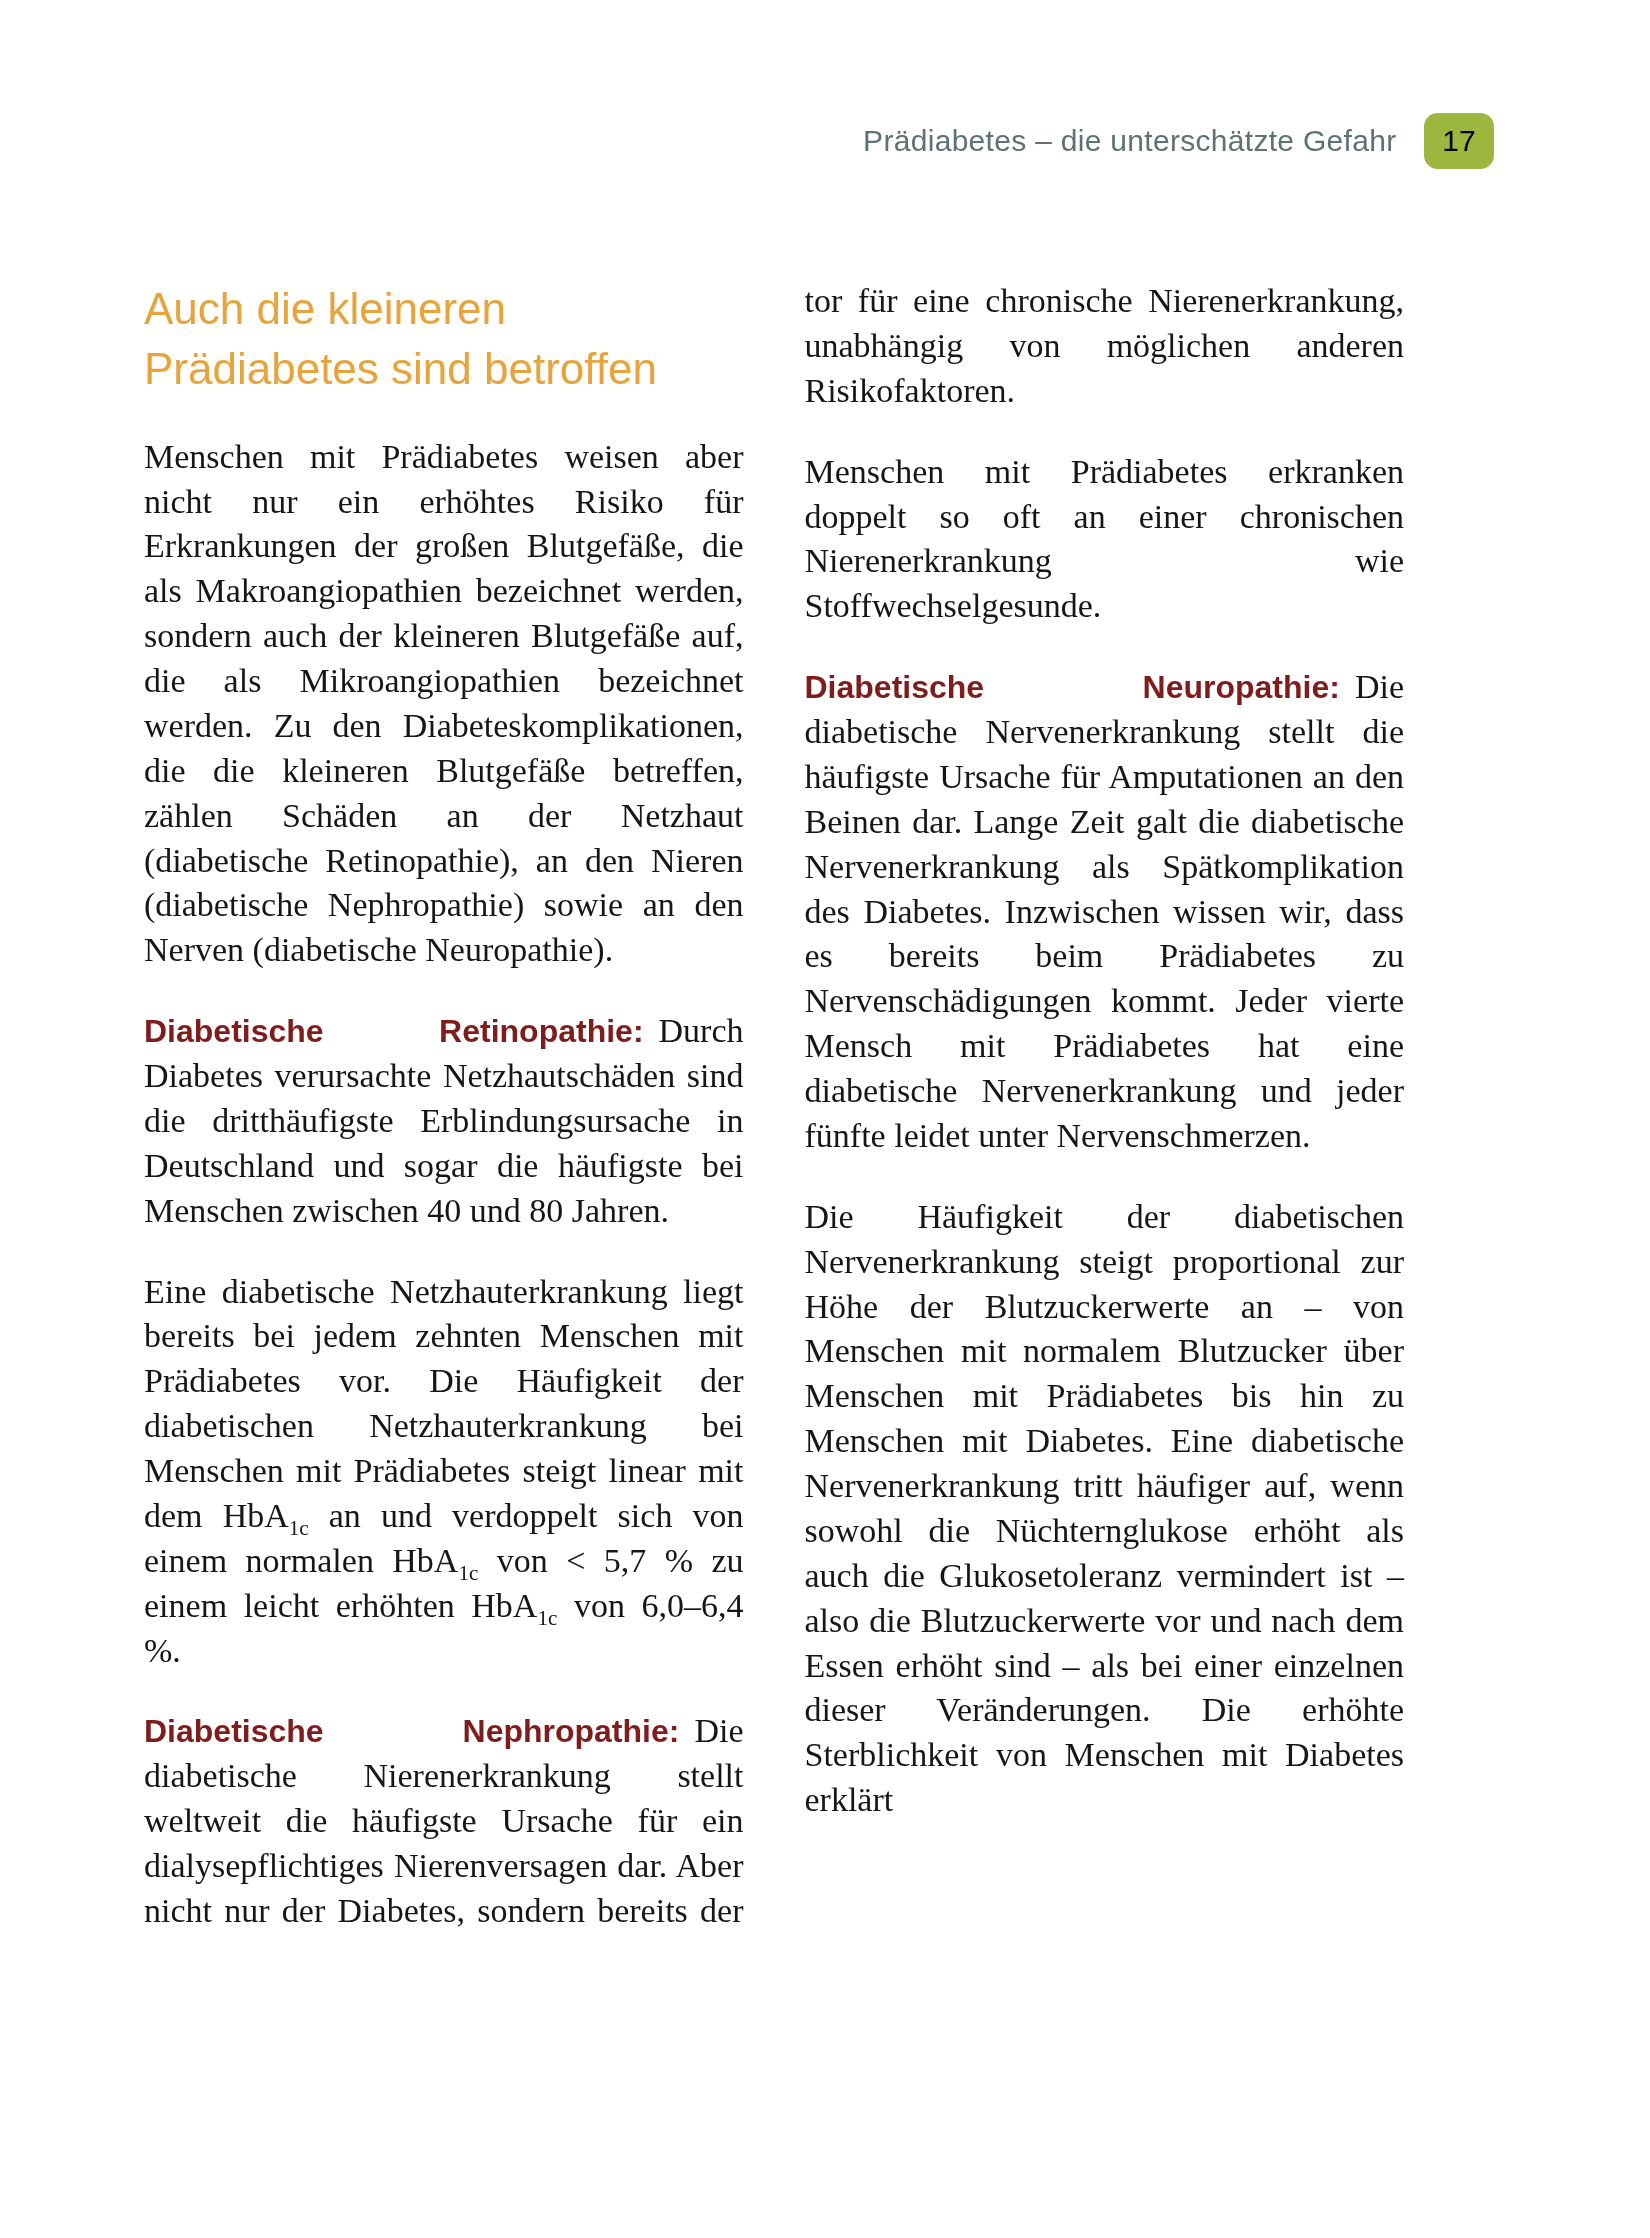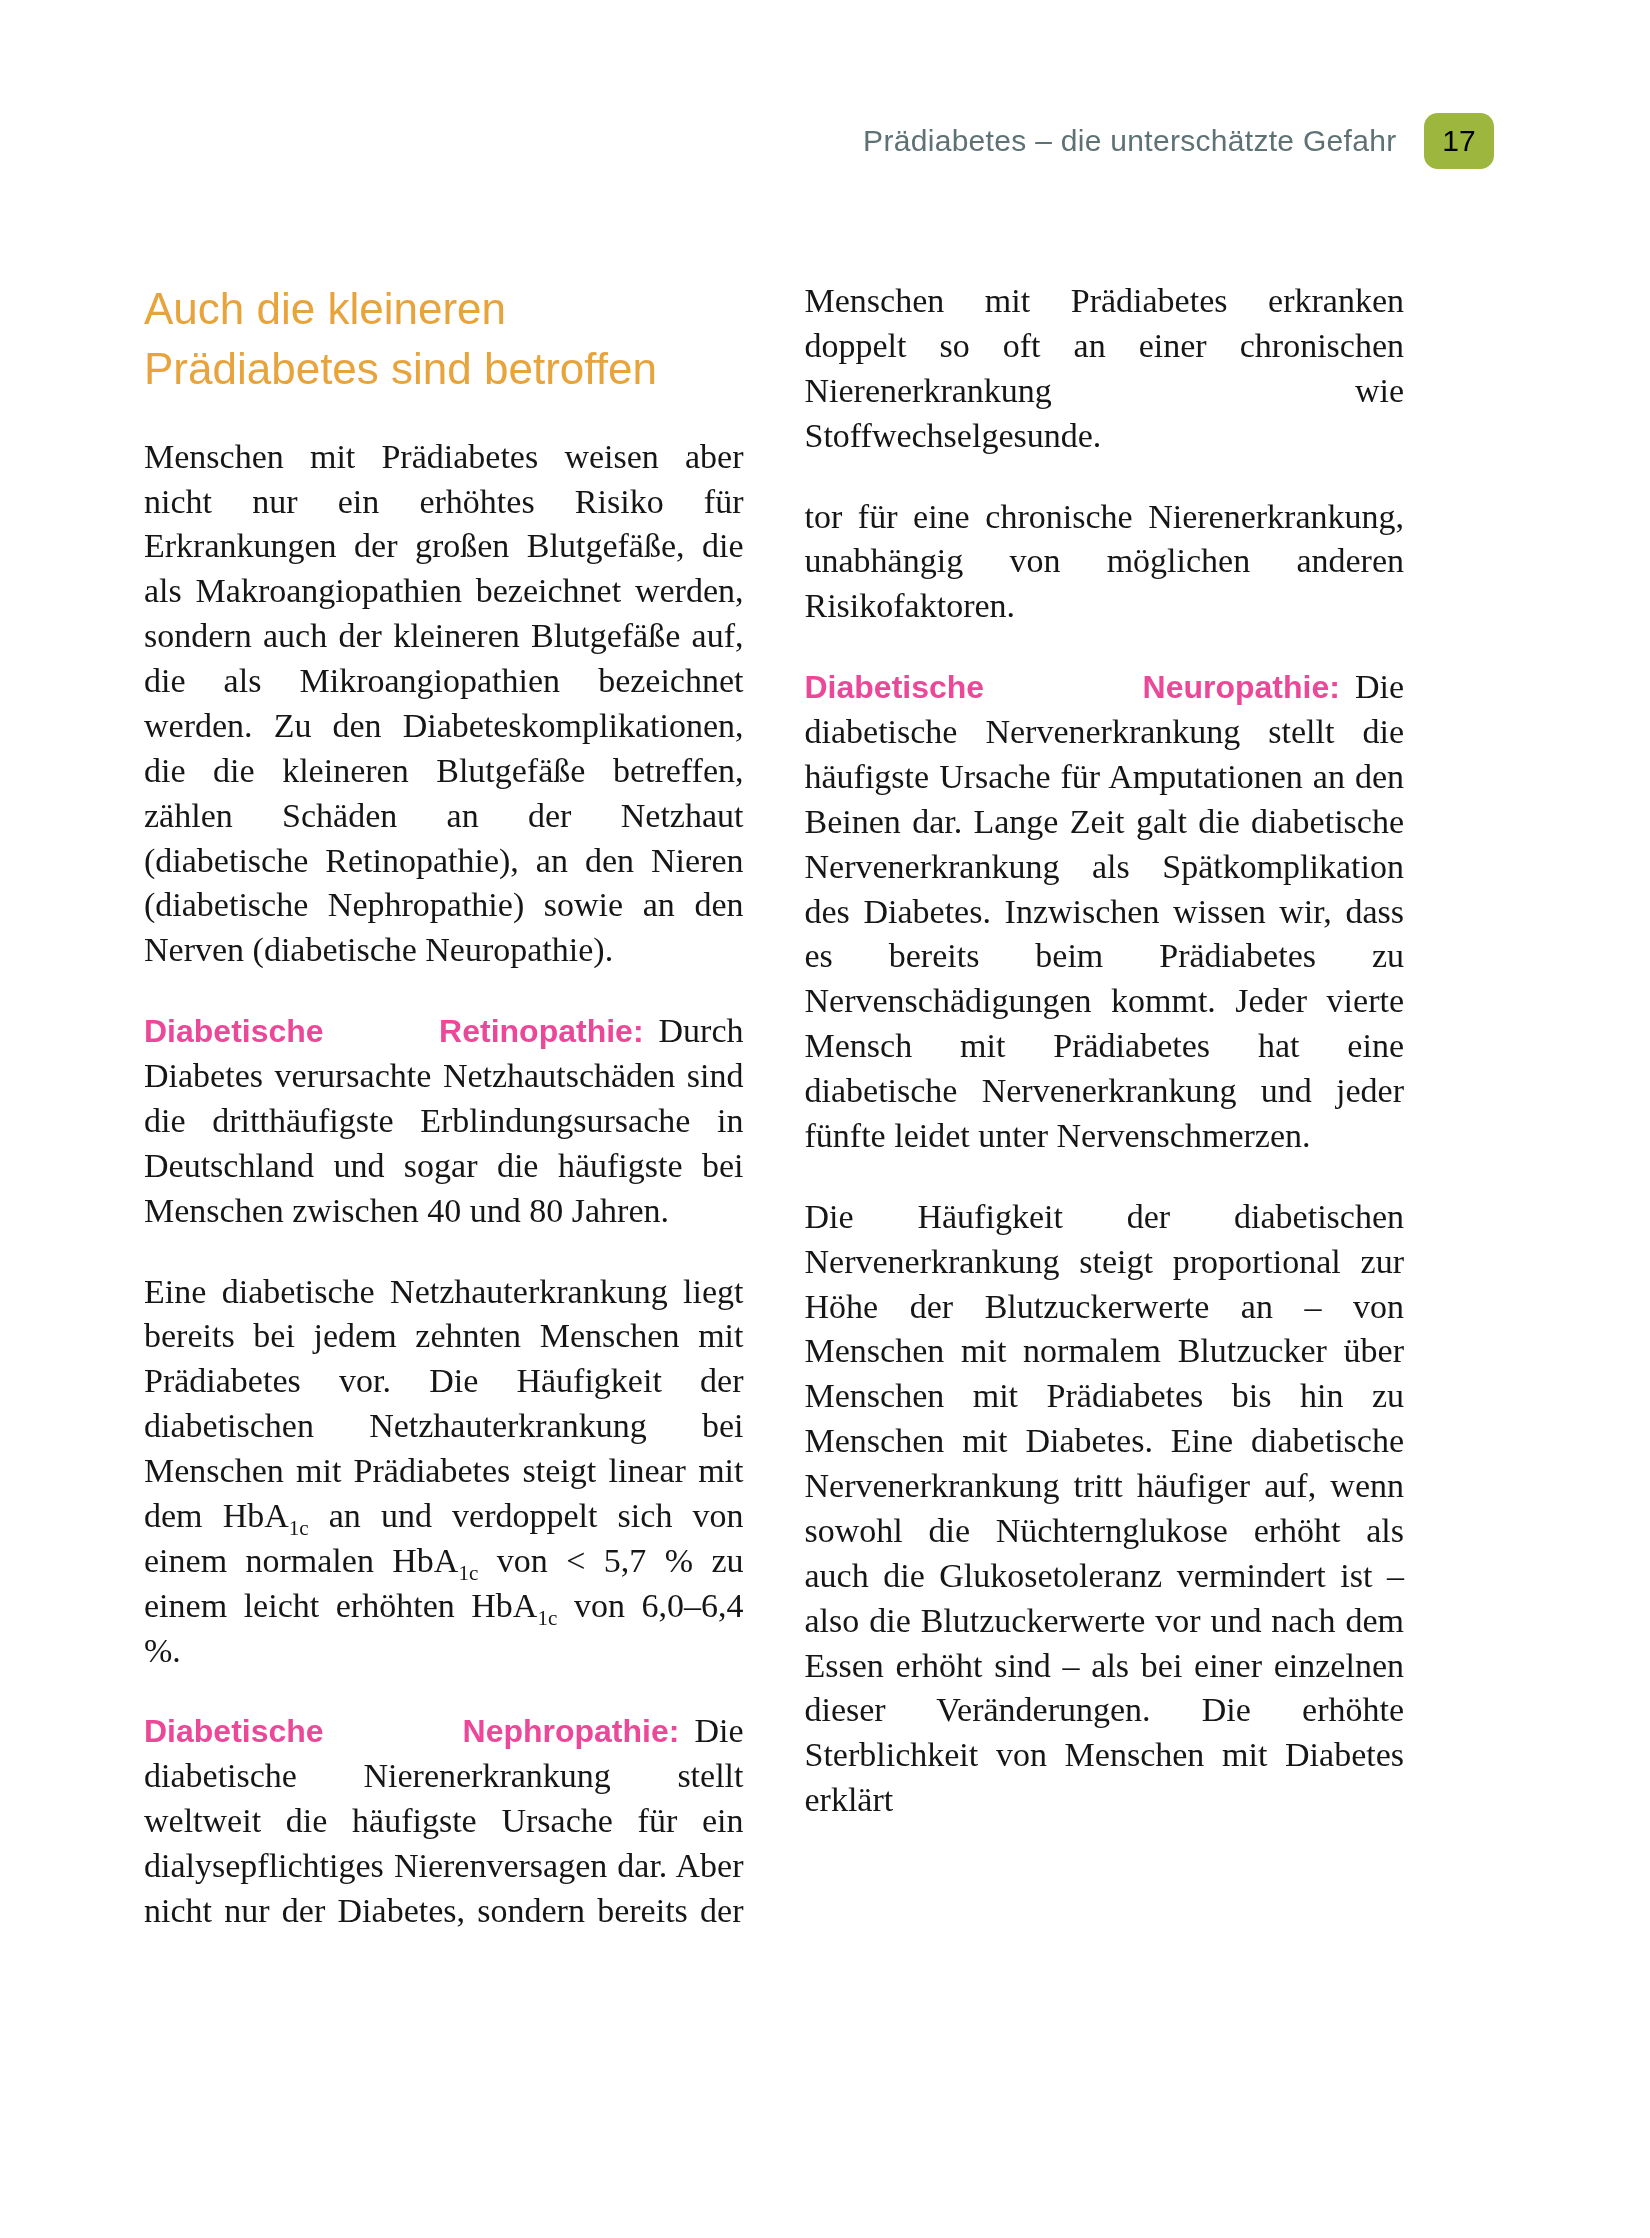--- a/index.html
+++ b/index.html
@@ -78,21 +78,21 @@
     text-align: left;
   }
 
   .para { margin: 0 0 36px 0; }
   .para:last-child { margin-bottom: 0; }
 
   .runin {
     font-family: "Liberation Sans", sans-serif;
     font-weight: bold;
     font-size: 32px;
-    color: #ec4899;
+    color: #7f1d1d;
     margin-right: 15px;
     hyphens: none;
     -webkit-hyphens: none;
   }
 
   sub.chem {
     font-size: 0.62em;
     line-height: 0;
   }
 
@@ -126,23 +126,23 @@
       <p class="para">Menschen mit Prädiabetes weisen aber nicht nur ein erhöhtes Risiko für Erkrankungen der großen Blutgefäße, die als Makroangiopathien bezeichnet werden, sondern auch der kleineren Blutgefäße auf, die als Mikroangiopathien bezeichnet werden. Zu den Diabeteskomplikationen, die die kleineren Blutgefäße betreffen, zählen Schäden an der Netzhaut (diabetische Retinopathie), an den Nieren (diabetische Nephropathie) sowie an den Nerven (diabetische Neuropathie).</p>
 
       <p class="para"><span class="runin">Diabetische Retinopathie:</span><span>Durch Diabetes verursachte Netzhautschäden sind die dritthäufigste Erblindungsursache in Deutschland und sogar die häufigste bei Menschen zwischen 40 und 80 Jahren.</span></p>
 
       <p class="para"><span>Eine diabetische Netzhauterkrankung liegt bereits bei jedem zehnten Menschen mit Prädiabetes vor. Die Häufigkeit der diabetischen Netzhauterkrankung bei Menschen mit Prädiabetes steigt linear mit dem HbA</span><sub class="chem">1c</sub><span> an und verdoppelt sich von einem normalen HbA</span><sub class="chem">1c</sub><span> von &lt; 5,7 % zu einem leicht erhöhten HbA</span><sub class="chem">1c</sub><span> von 6,0–6,4 %.</span></p>
 
       <p class="para"><span class="runin">Diabetische Nephropathie:</span><span>Die diabetische Nierenerkrankung stellt weltweit die häufigste Ursache für ein dialysepflichtiges Nierenversagen dar. Aber nicht nur der Diabetes, sondern bereits der Prädiabetes ist ein starker Risikofak-</span></p>
     </div>
 
     <div class="col">
+      <p class="para">tor für eine chronische Nierenerkrankung, unabhängig von möglichen anderen Risikofaktoren.</p>
+
       <p class="para">Menschen mit Prädiabetes erkranken doppelt so oft an einer chronischen Nierenerkrankung wie Stoffwechselgesunde.</p>
-
-      <p class="para">tor für eine chronische Nierenerkrankung, unabhängig von möglichen anderen Risikofaktoren.</p>
 
       <p class="para"><span class="runin">Diabetische Neuropathie:</span><span>Die diabetische Nervenerkrankung stellt die häufigste Ursache für Amputationen an den Beinen dar. Lange Zeit galt die diabetische Nervenerkrankung als Spätkomplikation des Diabetes. Inzwischen wissen wir, dass es bereits beim Prädiabetes zu Nervenschädigungen kommt. Jeder vierte Mensch mit Prädiabetes hat eine diabetische Nervenerkrankung und jeder fünfte leidet unter Nervenschmerzen.</span></p>
 
 
       <p class="para">Die Häufigkeit der diabetischen Nervenerkrankung steigt proportional zur Höhe der Blutzuckerwerte an – von Menschen mit normalem Blutzucker über Menschen mit Prädiabetes bis hin zu Menschen mit Diabetes. Eine diabetische Nervenerkrankung tritt häufiger auf, wenn sowohl die Nüchternglukose erhöht als auch die Glukosetoleranz vermindert ist – also die Blutzuckerwerte vor und nach dem Essen erhöht sind – als bei einer einzelnen dieser Veränderungen. Die erhöhte Sterblichkeit von Menschen mit Diabetes erklärt</p>
     </div>
 
   </div>
 
   <div class="footer">aus: Müssig u.a., Warnsignal hoher Blutzucker (ISBN 9783432120201) © 2026 TRIAS Verlag</div>

